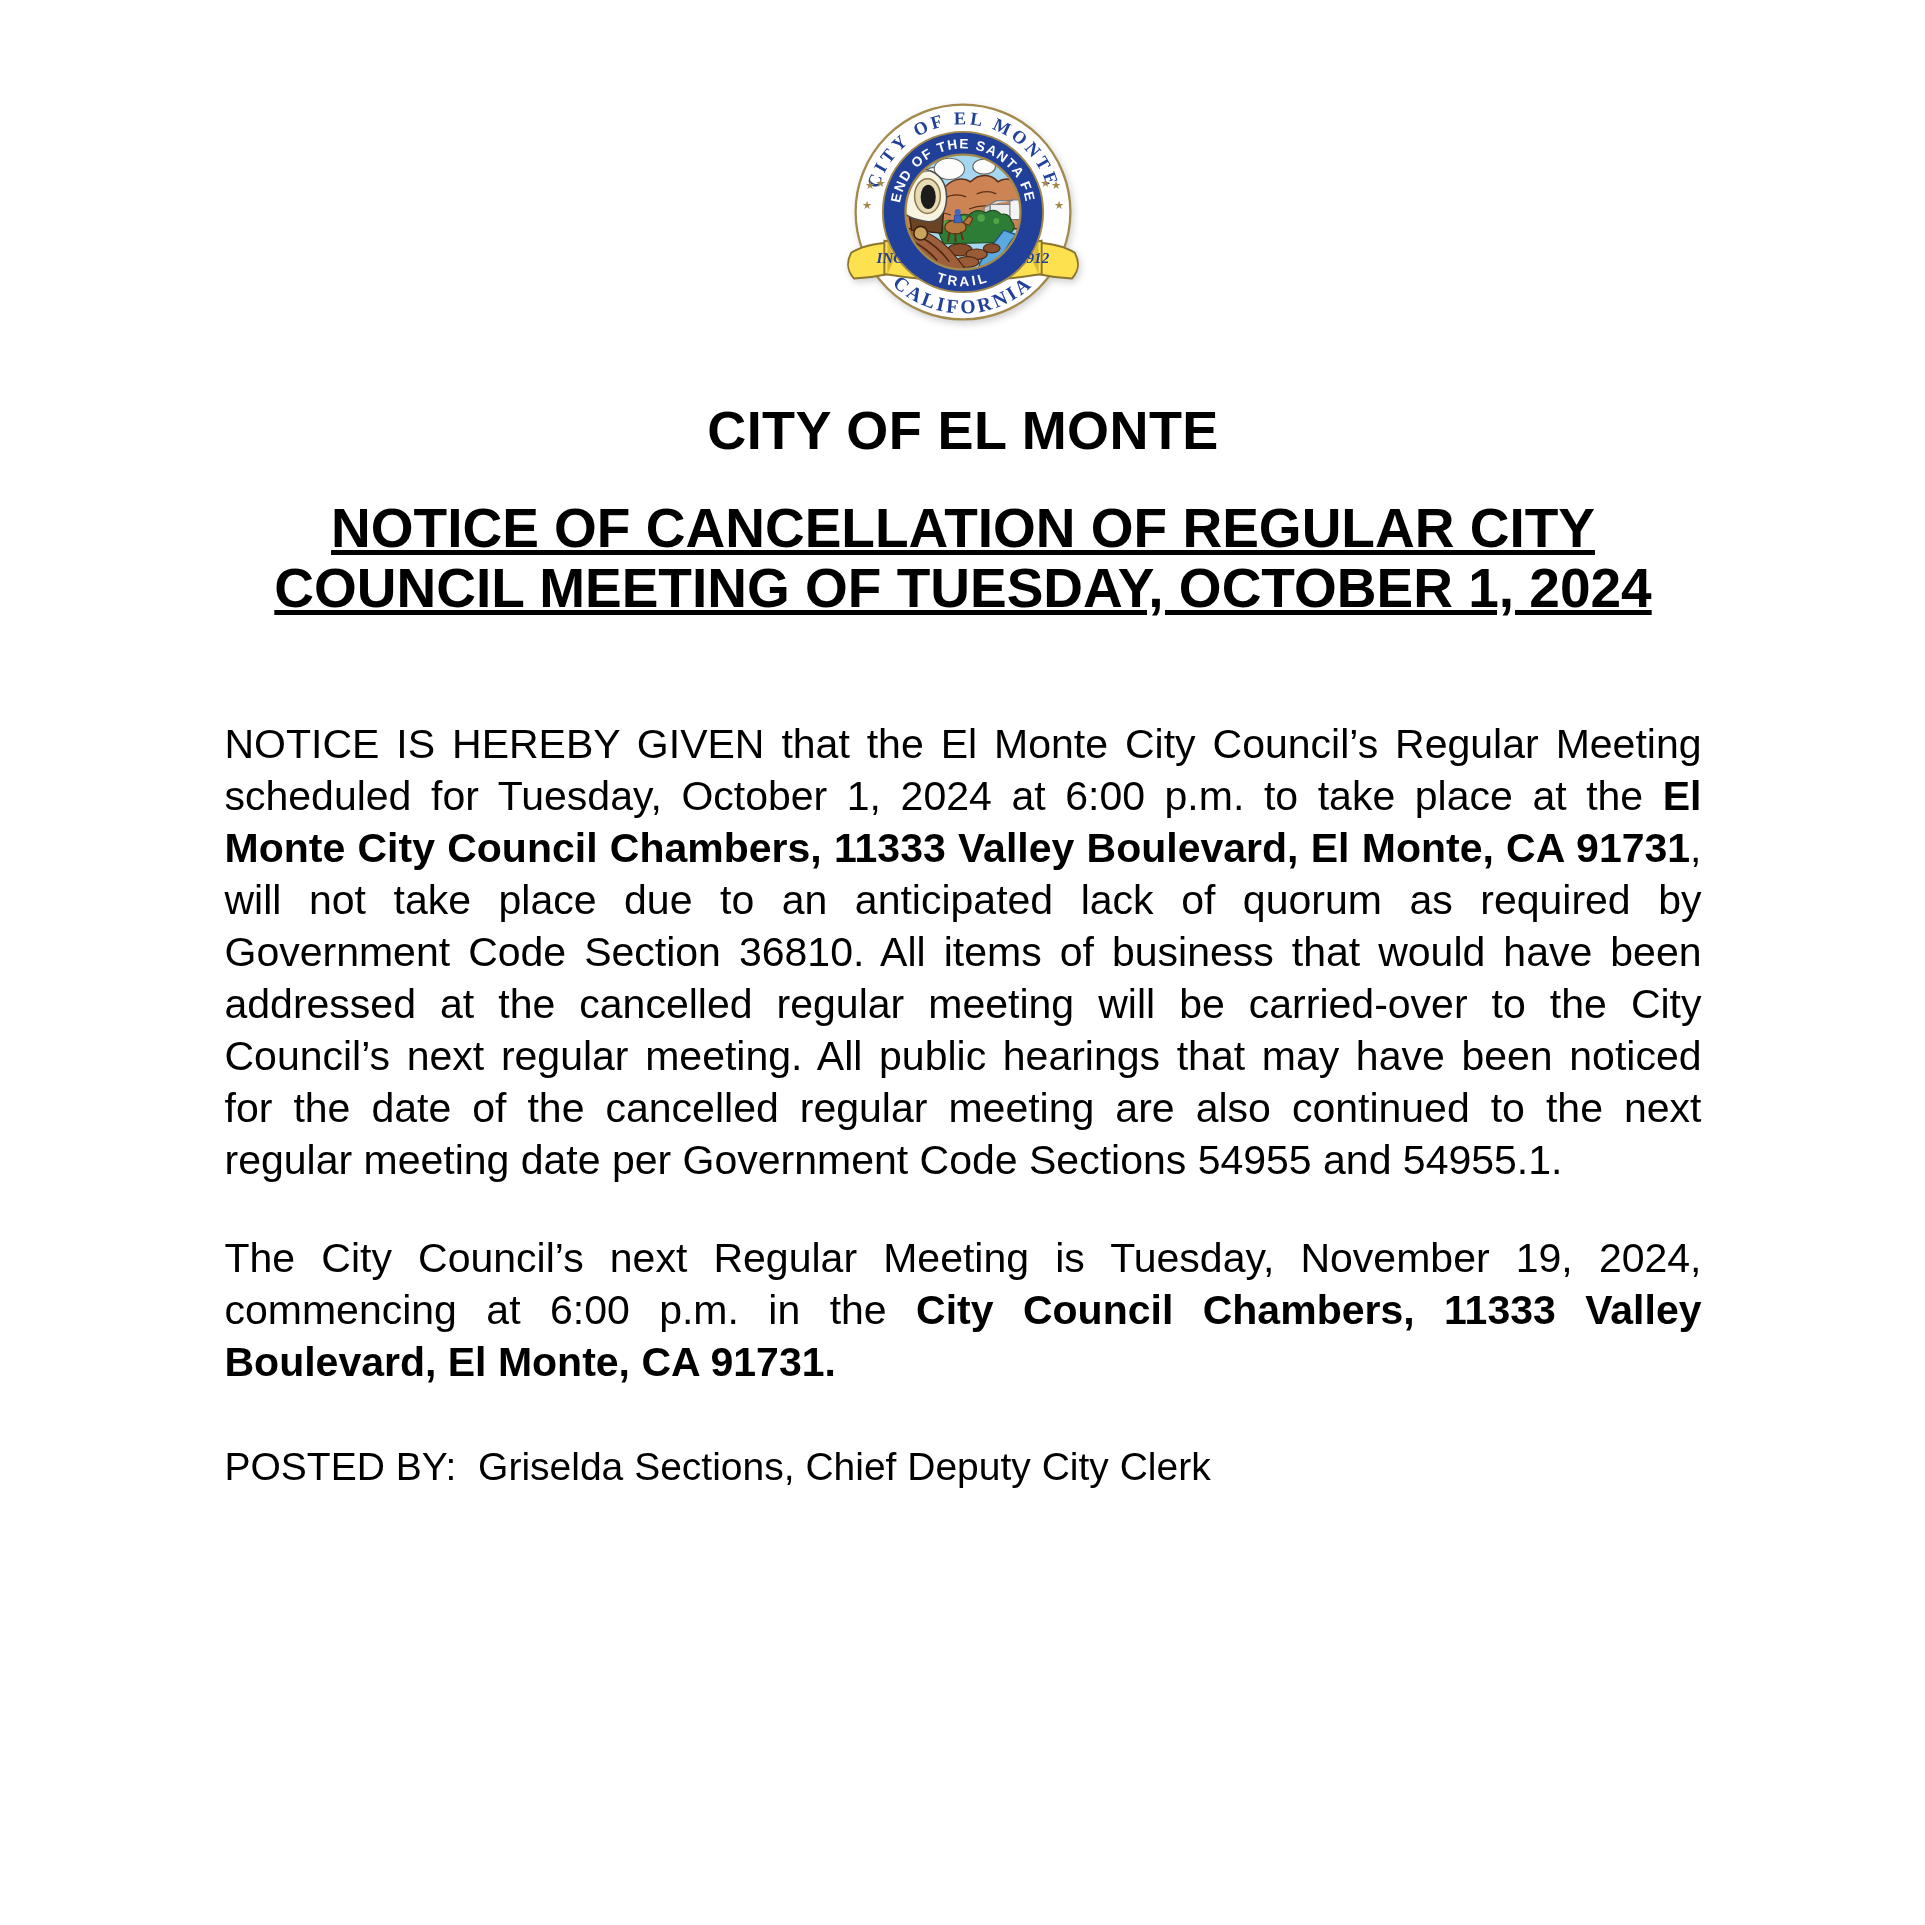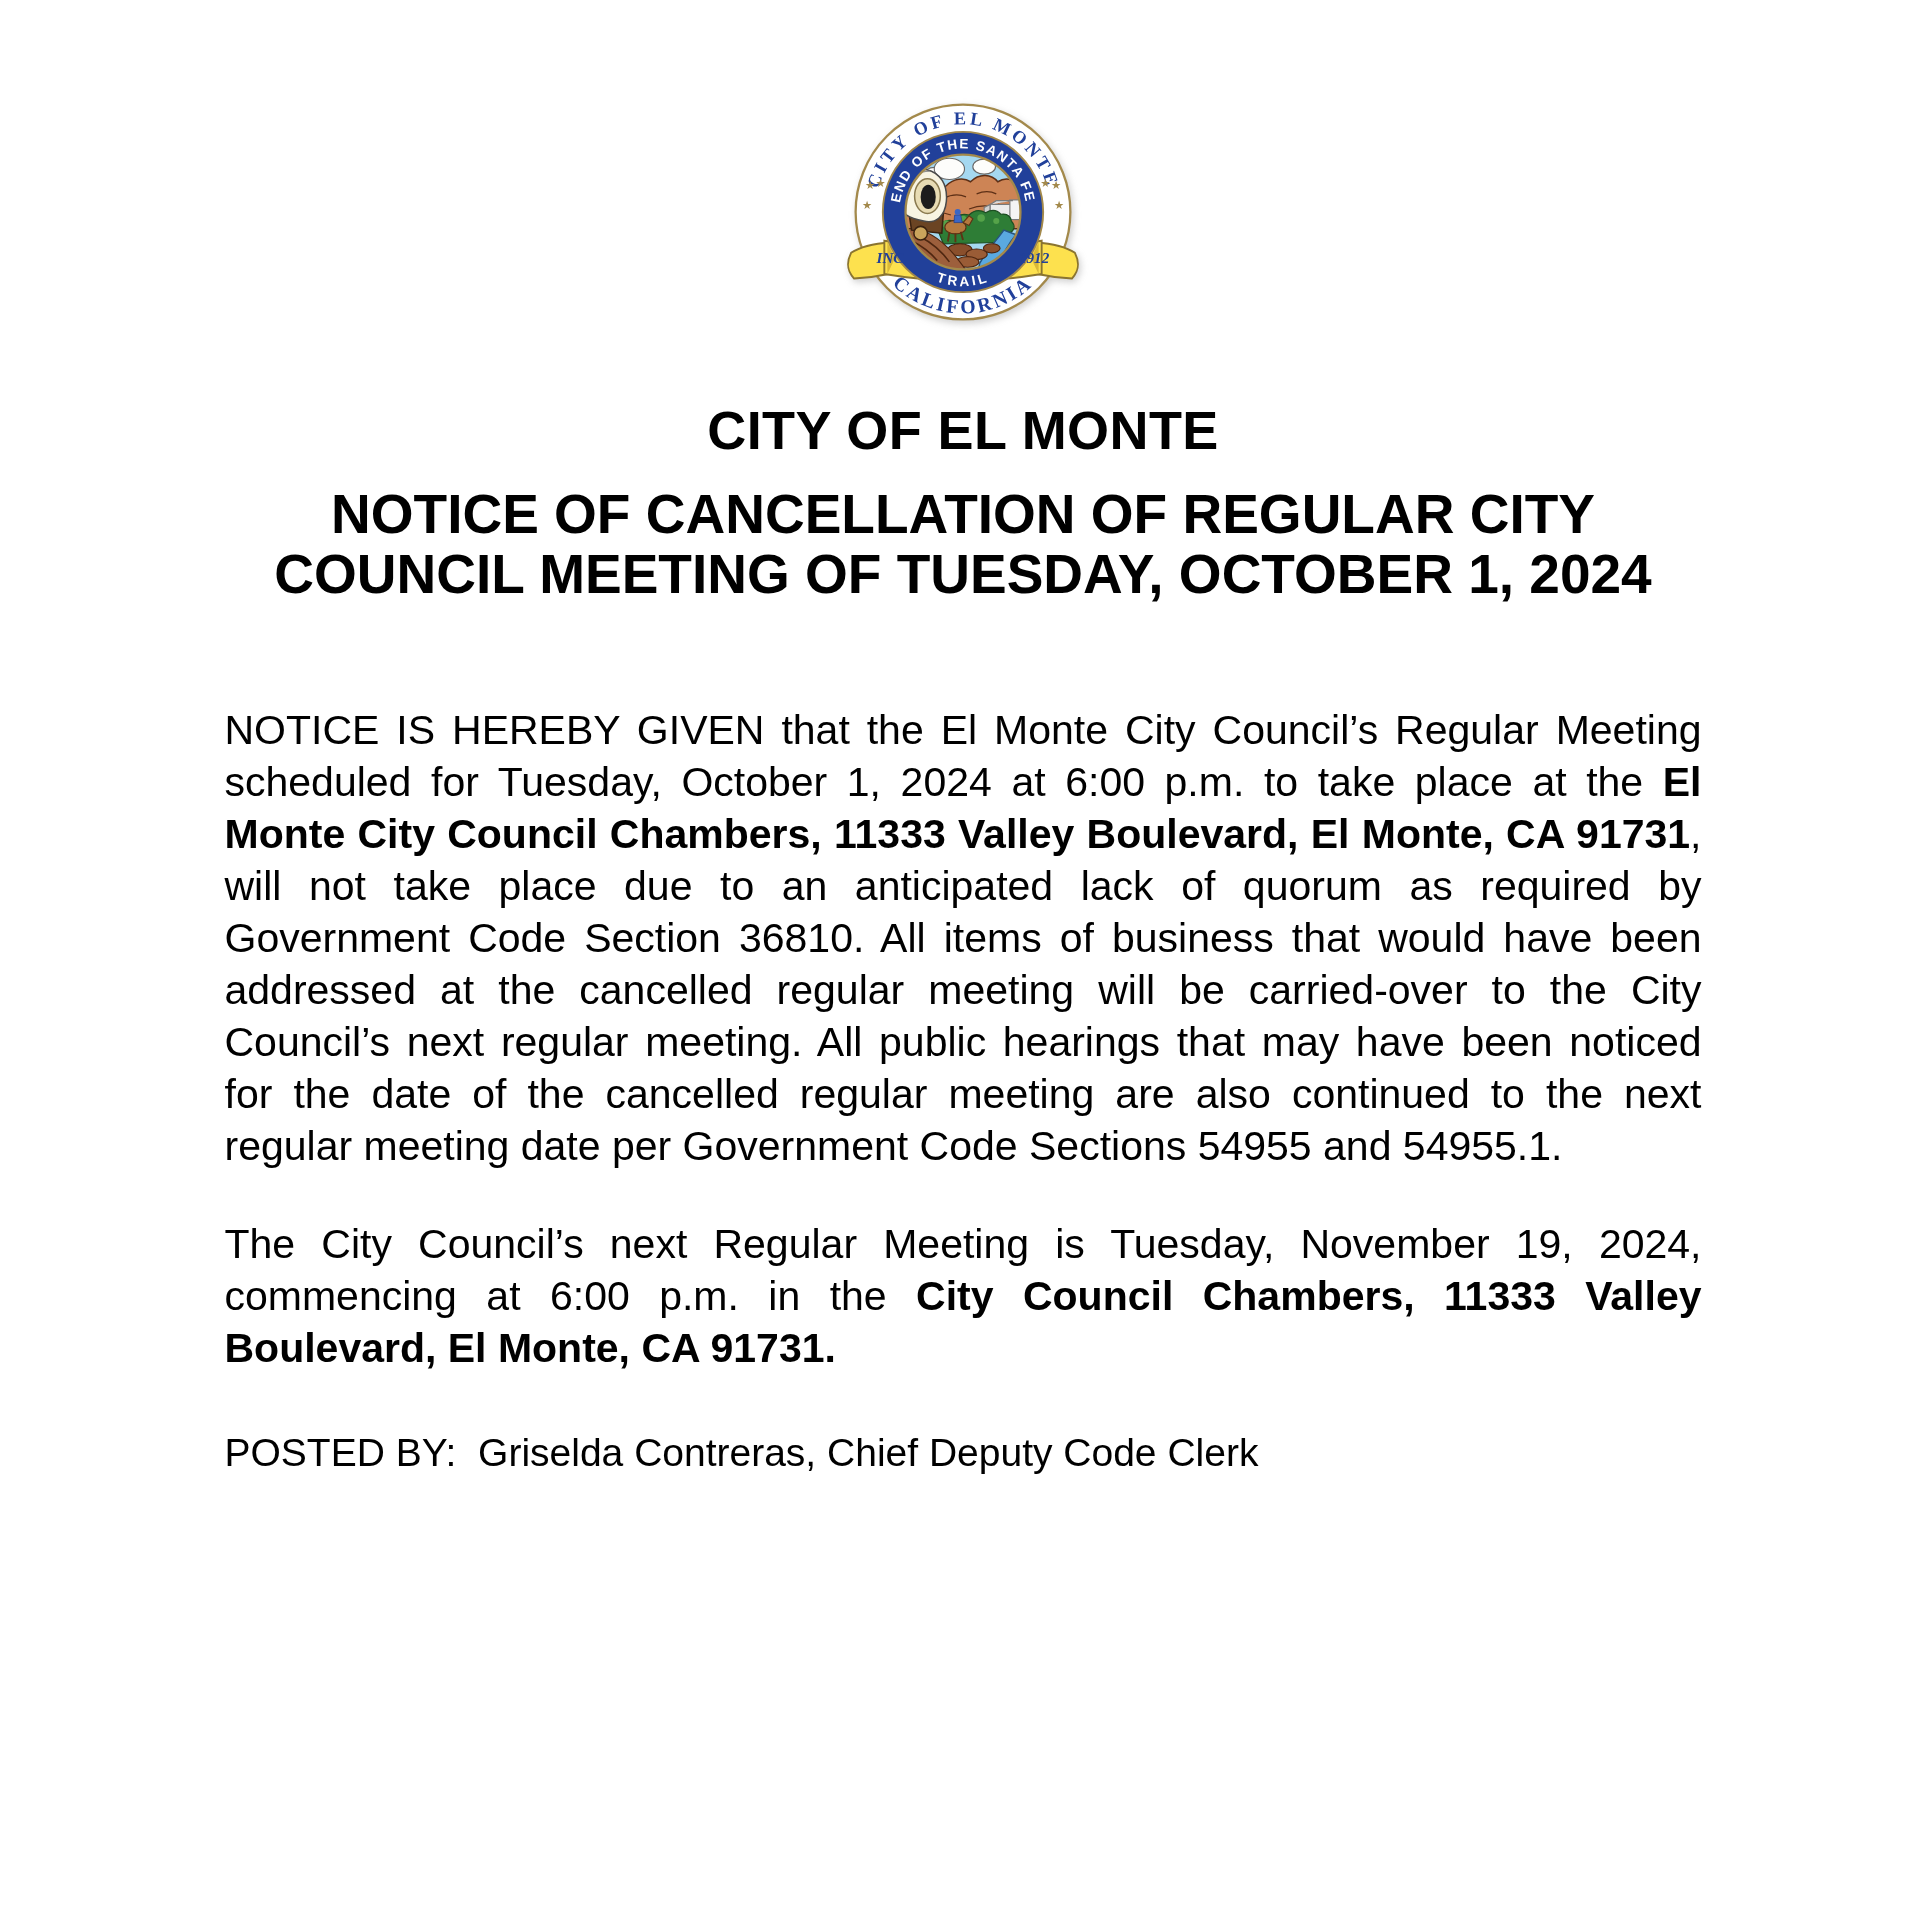--- a/index.html
+++ b/index.html
@@ -16,25 +16,26 @@
 
   .org-heading {
     margin-top: 64px;
     text-align: center;
     font-weight: 700;
     font-size: 54px;
     line-height: 66px;
     letter-spacing: 0.4px;
   }
   .notice-title {
-    margin-top: 21px;
+    margin-top: 35px;
     text-align: center;
     font-weight: 700;
     font-size: 55px;
     line-height: 60px;
+    text-decoration: underline;
   }
   .body-text {
     font-size: 41px;
     line-height: 52px;
     text-align: justify;
     margin: 0;
   }
   .para1 { margin-top: 100px; }
   .para2 { margin-top: 46px; }
   .posted {
@@ -177,16 +178,16 @@
 
   <div class="notice-title">
     <div>NOTICE OF CANCELLATION OF REGULAR CITY</div>
     <div>COUNCIL MEETING OF TUESDAY, OCTOBER 1, 2024</div>
   </div>
 
   <p class="body-text para1"><span>NOTICE IS HEREBY GIVEN that the El Monte City Council’s Regular Meeting scheduled for Tuesday, October 1, 2024 at 6:00 p.m. to take place at the </span><b>El Monte City Council Chambers, 11333 Valley Boulevard, El Monte, CA 91731</b><span>, will not take place due to an anticipated lack of quorum as required by Government Code Section 36810. All items of business that would have been addressed at the cancelled regular meeting will be carried-over to the City Council’s next regular meeting. All public hearings that may have been noticed for the date of the cancelled regular meeting are also continued to the next regular meeting date per Government Code Sections 54955 and 54955.1.</span></p>
 
   <p class="body-text para2"><span>The City Council’s next Regular Meeting  is Tuesday, November 19, 2024, commencing at 6:00 p.m. in the </span><b>City Council Chambers, 11333 Valley Boulevard, El Monte, CA 91731.</b></p>
 
-  <p class="posted">POSTED BY:  Griselda Contreras, Chief Deputy Code Clerk</p>
+  <p class="posted">POSTED BY:  Griselda Sections, Chief Deputy City Clerk</p>
 
 </main>
 
 
 </body></html>

